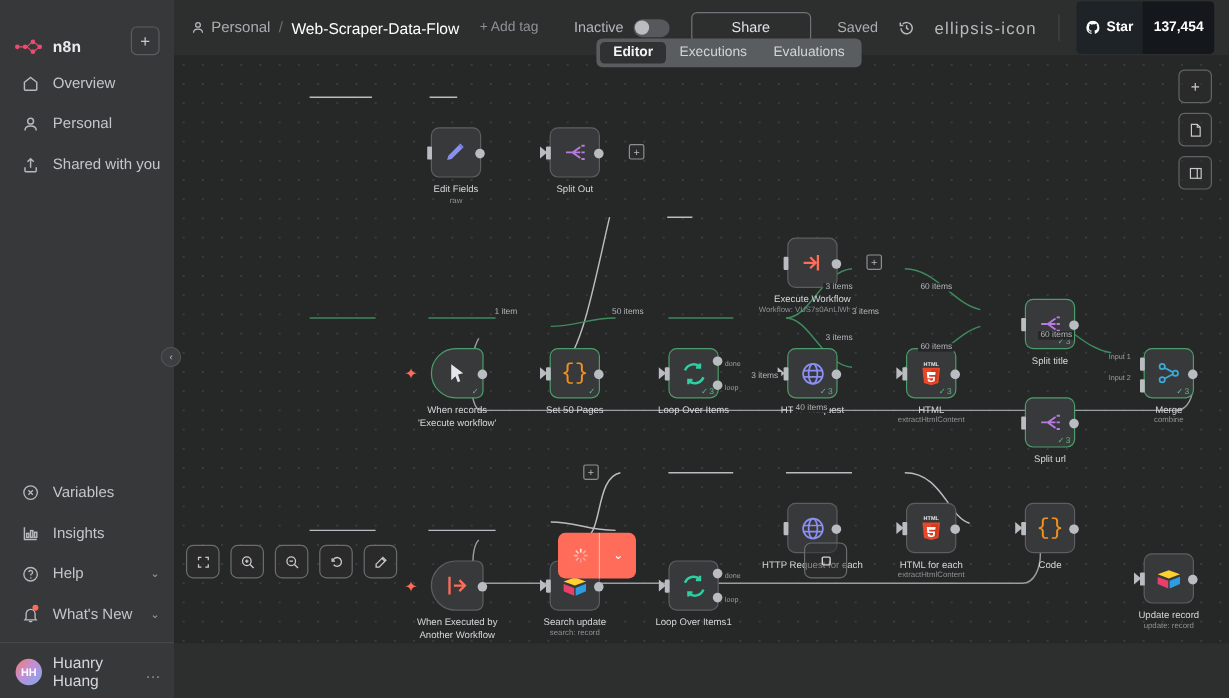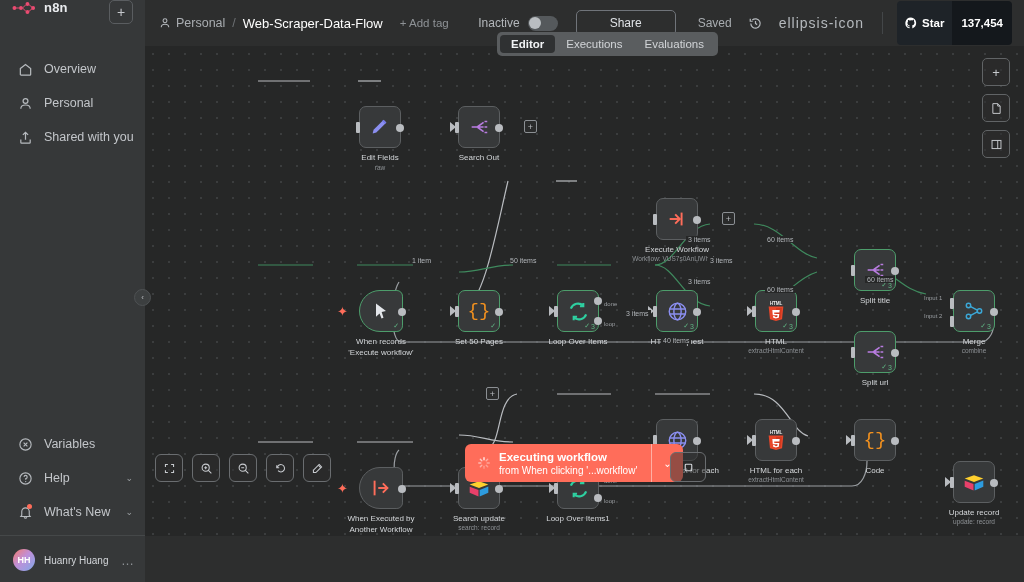--- a/index.html
+++ b/index.html
@@ -15,21 +15,21 @@
   
   .sidebar {
     width: 145px; height: 582px;
     background: #363839;
     display: flex; flex-direction: column;
     flex: 0 0 145px;
     position: relative;
     z-index: 20;
   }
   .sb-top {
-    height: 46px; display: flex; align-items: flex-start;
+    height: 46px; display: flex; align-items: flex-end;
     padding: 0 12px; gap: 8px;
   }
   .logo-wrap { display:flex; align-items:center; gap:6px; }
   .logo-mark { width: 26px; height: 14px; display:block; }
   .logo-text { font-size: 13px; font-weight: 700; color: #e9ebee; letter-spacing: .2px; }
   .plus-btn {
     margin-left: auto;
     width: 24px; height: 24px;
     border: 1px solid #5a5d60; border-radius: 5px;
     display: flex; align-items: center; justify-content: center;
@@ -51,21 +51,21 @@
   .sb-user {
     height: 40px; display:flex; align-items:center; gap:9px;
     padding: 0 10px 0 13px; cursor: pointer;
   }
   .avatar {
     width: 22px; height: 22px; border-radius: 50%;
     background: linear-gradient(135deg, #f47c6a 0%, #c08fd8 45%, #7fa8e8 100%);
     display:flex; align-items:center; justify-content:center;
     font-size: 9px; font-weight: 700; color: #fff; flex: 0 0 22px;
   }
-  .user-name { font-size: 10px; color: #d3d6da; }
+  .user-name { font-size: 13px; color: #d3d6da; }
   .user-dots { margin-left:auto; color:#8d9195; font-size: 13px; letter-spacing:1px; }
   .bell-dot { position:absolute; width:5px; height:5px; border-radius:50%; background:#ff6d5a; top: 9px; left: 27px; }
 
   
   .collapse-handle {
     position: absolute; left: 134px; top: 289px;
     width: 17px; height: 17px; border-radius: 50%;
     background: #3c3f40; border: 1px solid #4e5153;
     display:flex; align-items:center; justify-content:center;
     color:#b9bcc0; font-size: 8px; cursor: pointer; z-index: 40;
@@ -282,20 +282,31 @@
         <span class="sb-ico">
           <svg viewBox="0 0 16 16" fill="none" stroke="currentColor" stroke-width="1.2">
               <circle cx="8" cy="8" r="6"></circle>
               <path d="M6 6l4 4M10 6l-4 4"></path>
             </svg>
         </span>
         <span>Variables</span>
       </div>
       <div class="sb-item">
         <span class="sb-ico">
+          <svg viewBox="0 0 16 16" fill="none" stroke="currentColor" stroke-width="1.3">
+              <path d="M2.5 2.5v11h11"></path>
+              <rect x="4.5" y="8" width="2" height="3.5"></rect>
+              <rect x="8" y="5.5" width="2" height="6"></rect>
+              <rect x="11.5" y="7" width="2" height="4.5"></rect>
+            </svg>
+        </span>
+        <span>Insights</span>
+      </div>
+      <div class="sb-item">
+        <span class="sb-ico">
           <svg viewBox="0 0 16 16" fill="none" stroke="currentColor" stroke-width="1.2">
               <circle cx="8" cy="8" r="6"></circle>
               <path d="M6.4 6.2a1.7 1.7 0 1 1 1.9 1.9v1.1"></path>
               <circle cx="8.2" cy="11.3" r=".7" fill="currentColor" stroke="none"></circle>
             </svg>
         </span>
         <span>Help</span>
         <span class="sb-chev">⌄</span>
       </div>
       <div class="sb-item">
@@ -429,21 +440,21 @@
           <div class="node-box">
             <span class="arrow-in"></span>
             <span class="port port-in"></span>
             <svg width="22" height="22" viewBox="0 0 24 24" fill="none" stroke="#b87ce0" stroke-width="1.7">
               <path d="M4 12h6"></path>
                 <path d="M10 12l7-5M10 12l7 0M10 12l7 5"></path>
                 <path d="M18 6h3M18 12h3M18 18h3"></path>
             </svg>
             <span class="port port-out"></span>
           </div>
-          <div class="node-label">Search Out</div>
+          <div class="node-label">Split Out</div>
         </div>
         <div class="plus-node" style="left:379px; top:74px;">+</div>
 
         <div class="node" style="left:511px; top:152px;">
           <div class="node-box">
             <span class="port port-in"></span>
             <svg width="22" height="22" viewBox="0 0 24 24" fill="none" stroke="#ff6d5a" stroke-width="2.1">
               <path d="M4 12h10"></path>
                 <path d="M10 7l5 5-5 5"></path>
                 <path d="M17 5v14"></path>
@@ -744,24 +755,20 @@
             <path d="M8 2v2.4"></path>
               <path d="M8 11.6V14" opacity=".35"></path>
               <path d="M2 8h2.4" opacity=".6"></path>
               <path d="M11.6 8H14" opacity=".45"></path>
             <path d="M3.8 3.8l1.7 1.7" opacity=".75"></path>
               <path d="M10.5 10.5l1.7 1.7" opacity=".4"></path>
             <path d="M12.2 3.8l-1.7 1.7" opacity=".5"></path>
               <path d="M5.5 10.5l-1.7 1.7" opacity=".55"></path>
           </svg>
         </span>
-        <span class="toast-text">
-          <span class="toast-t1">Executing workflow</span>
-          <span class="toast-t2">from When clicking '...workflow'</span>
-        </span>
         <span class="toast-div"></span>
         <span class="toast-chev">⌄</span>
       </div>
 
       <div class="stop-btn">
         <svg viewBox="0 0 16 16" width="13" height="13" fill="none" stroke="currentColor" stroke-width="1.4">
             <rect x="4" y="4" width="8" height="8" rx="1"></rect>
           </svg>
       </div>
     </div>

